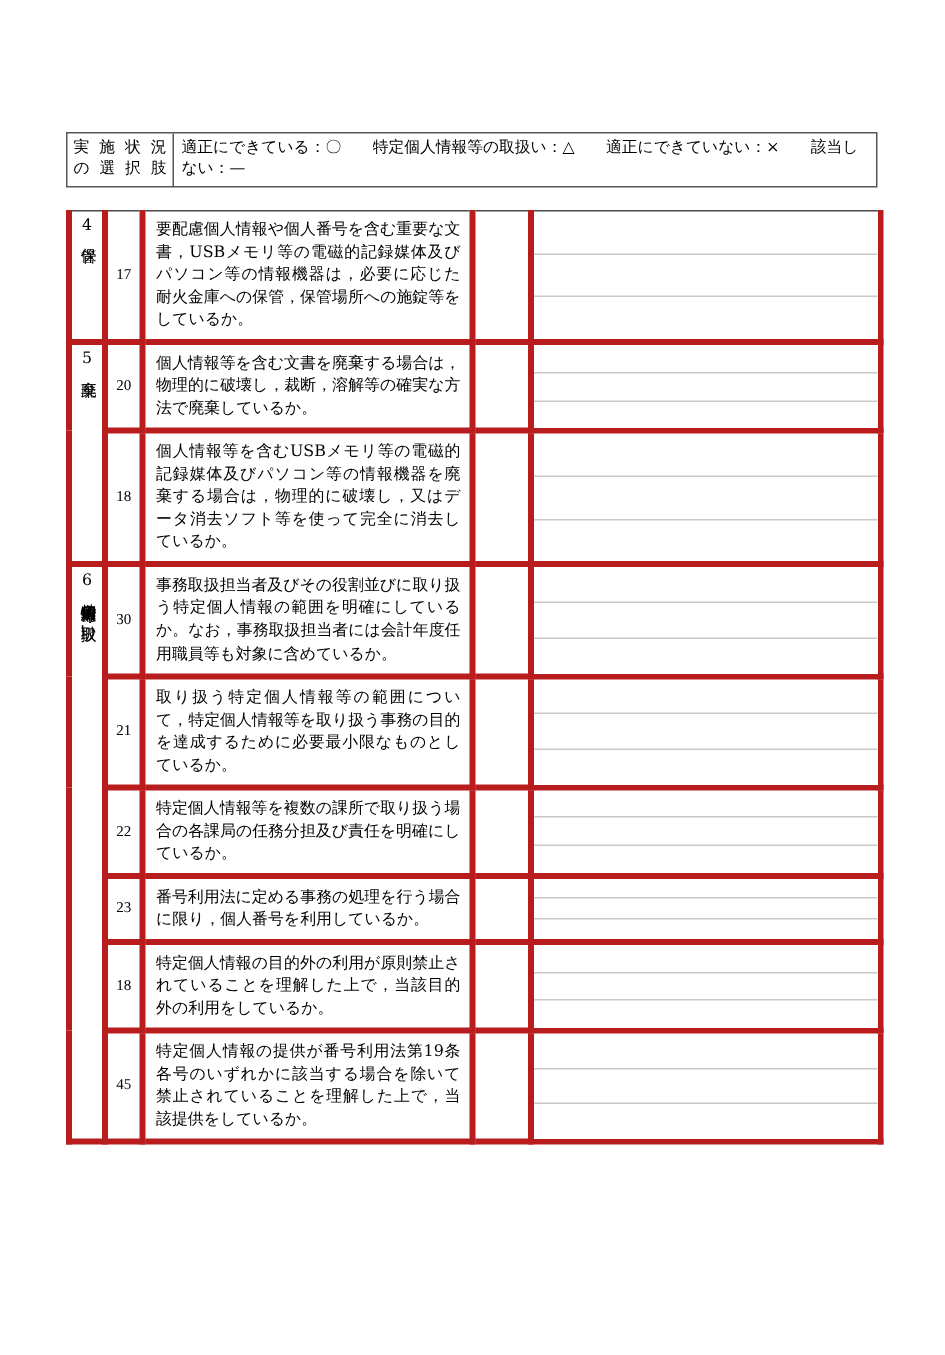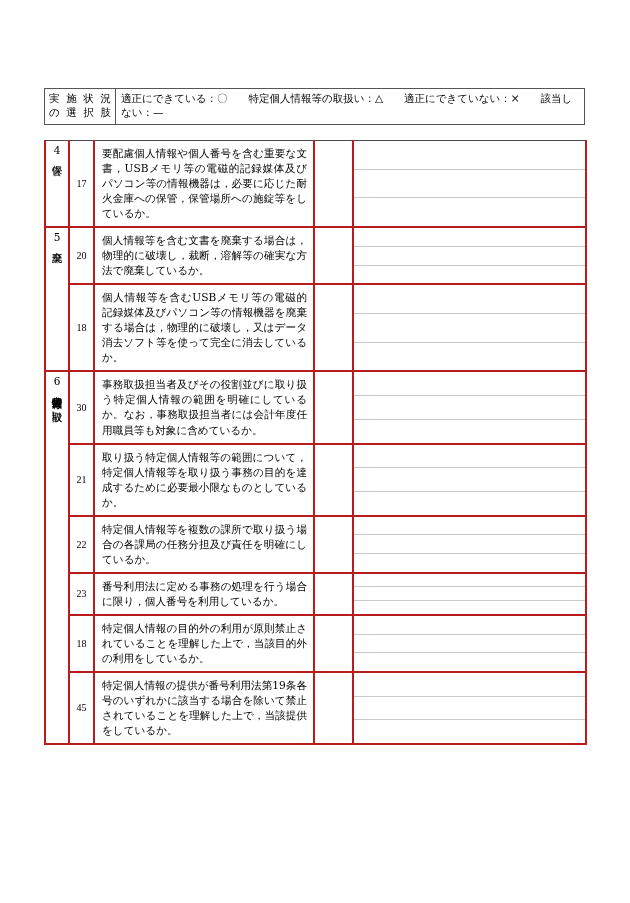--- a/index.html
+++ b/index.html
@@ -67,21 +67,21 @@
   .sheet {
     position: absolute;
     left: 44px;
     top: 140px;
     width: 541px;
     border-collapse: collapse;
     table-layout: fixed;
     background: #fff;
   }
   .sheet td {
-    border: 2px solid #b91c1c;
+    border: 4px solid #b91c1c;
     vertical-align: middle;
     padding: 0;
     background: #fff;
   }
 
   
   col.c-cat  { width: 24px; }
   col.c-no   { width: 25px; }
   col.c-txt  { width: 220px; }
   col.c-sel  { width: 39px; }

